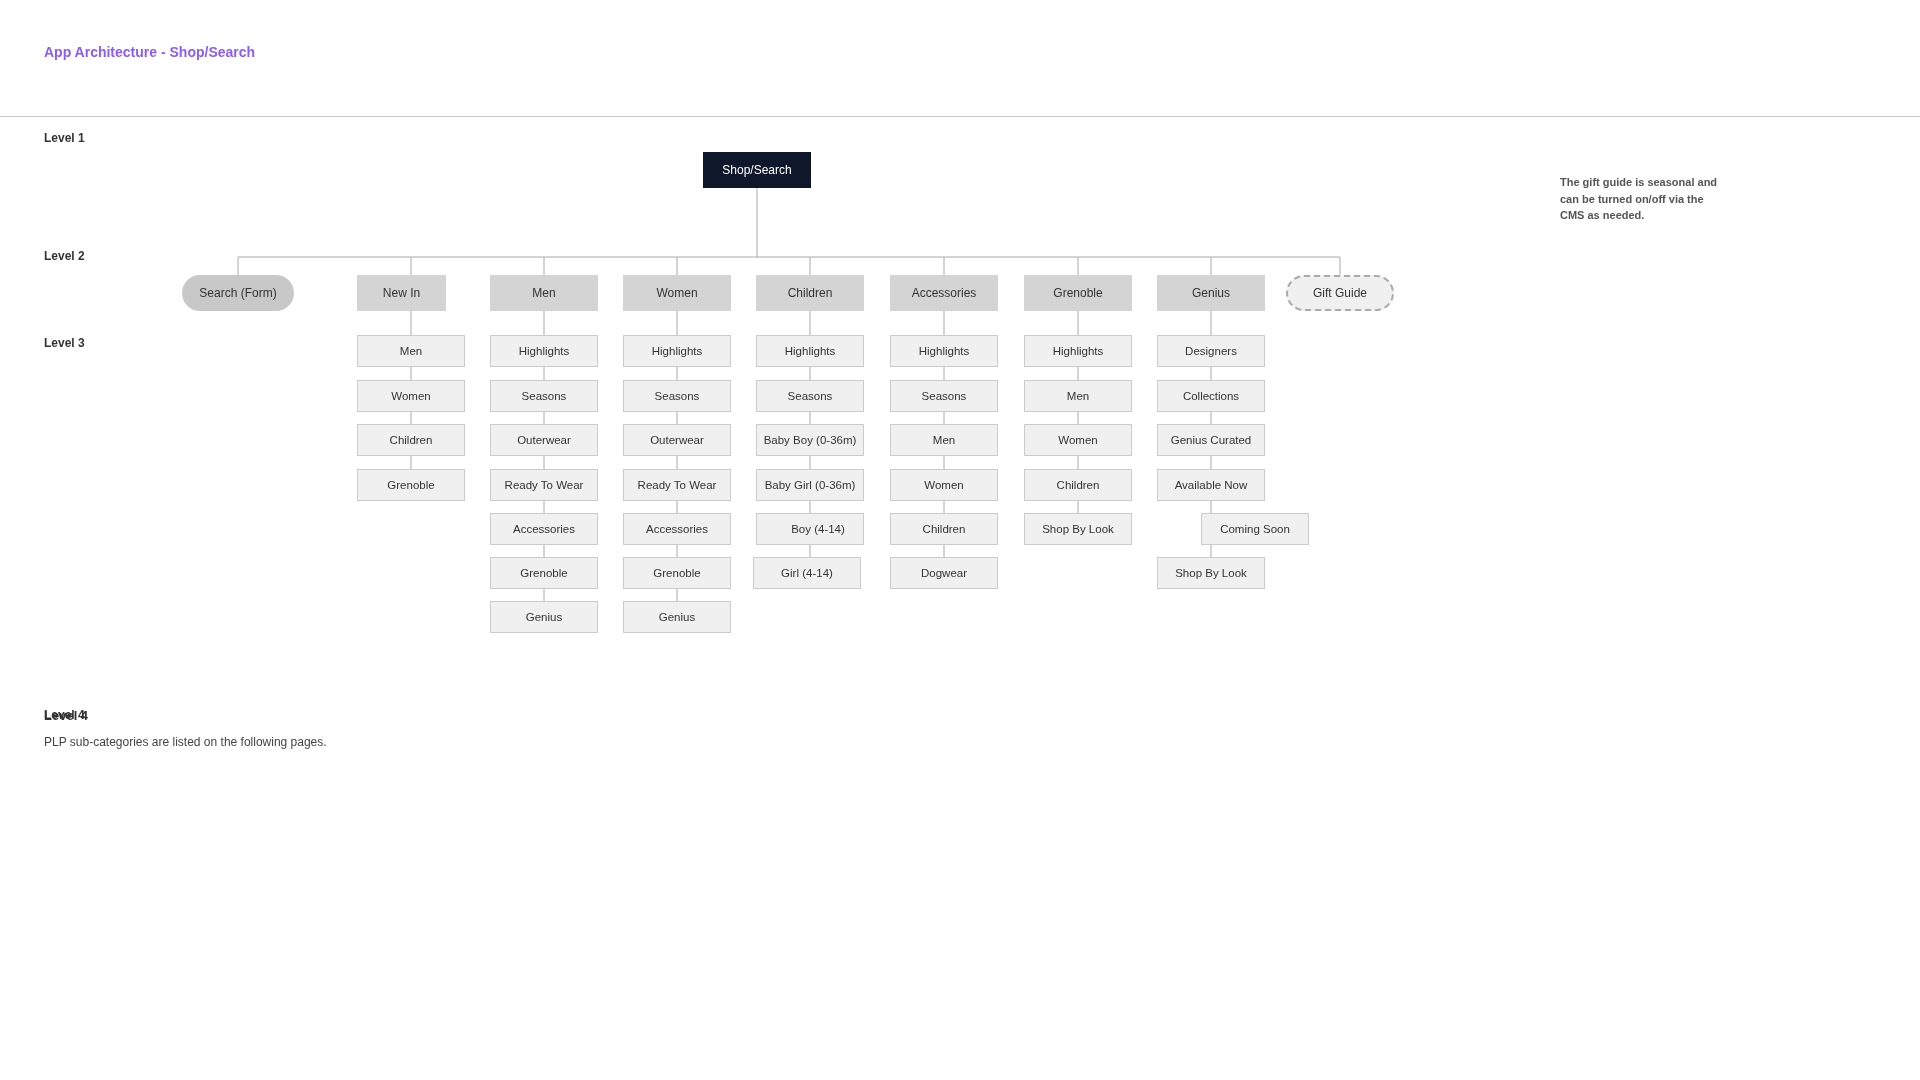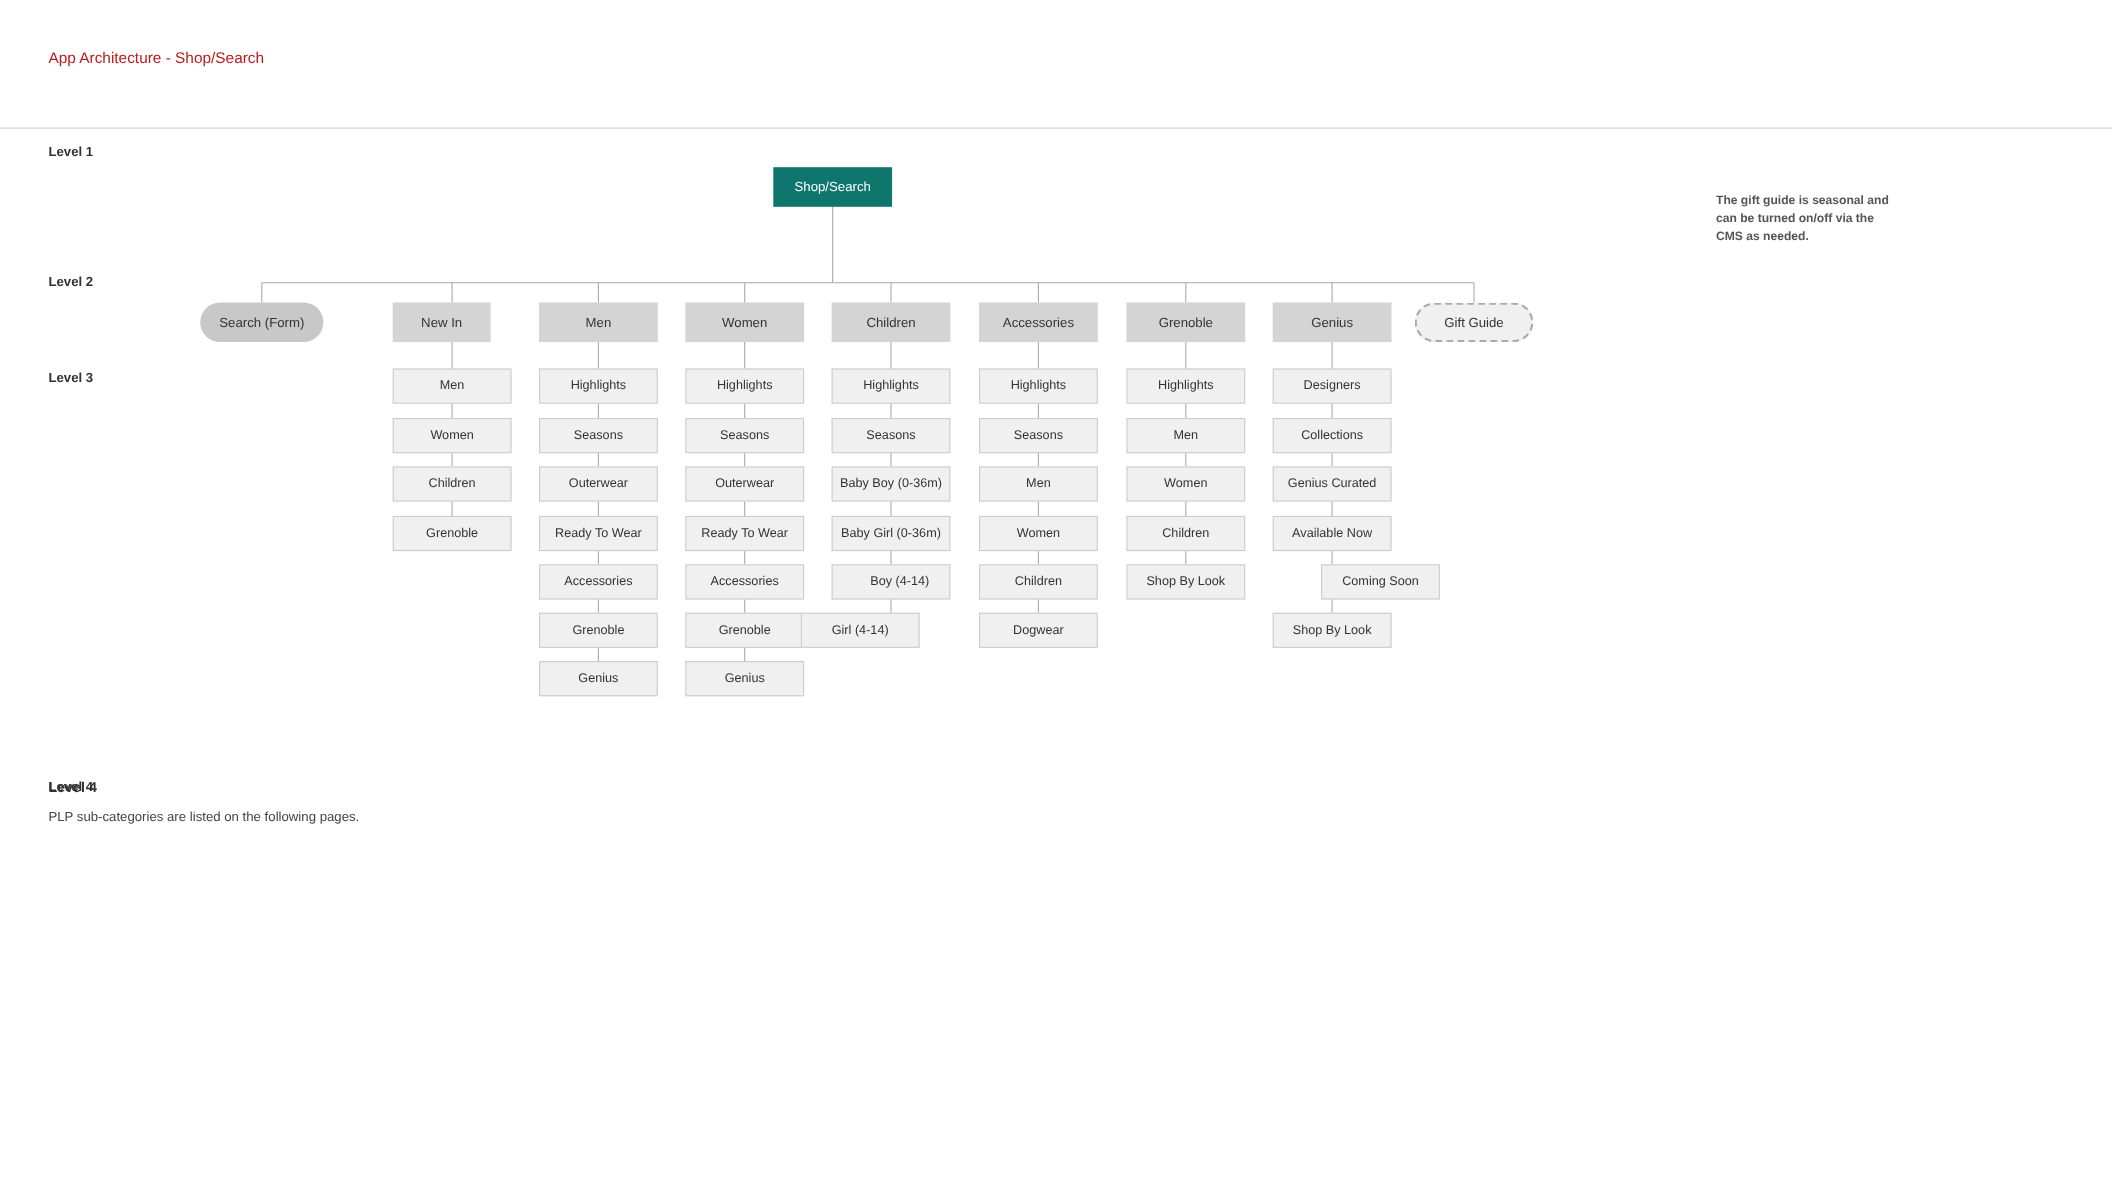--- a/index.html
+++ b/index.html
@@ -9,43 +9,43 @@
       color: #333;
       font-size: 12px;
       width: 1920px;
       min-height: 1080px;
     }
     .page-title {
       position: absolute;
       top: 44px;
       left: 44px;
       font-size: 14px;
-      font-weight: normal;
-      color: #b91c1c;
+      font-weight: bold;
+      color: #8b5cf6;
     }
     .level-label {
       position: absolute;
       left: 44px;
       font-size: 12px;
       font-weight: bold;
       color: #333;
     }
     .note-text {
       position: absolute;
       top: 174px;
       right: 200px;
       font-size: 11px;
       color: #555;
       width: 160px;
       line-height: 1.5;
       font-weight: bold;
     }
     
     .node-dark {
-      background: #0f766e;
+      background: #0f172a;
       color: #fff;
       border: none;
       text-align: center;
       display: flex;
       align-items: center;
       justify-content: center;
       font-size: 12px;
     }
     .node-gray {
       background: #d4d4d4;
@@ -298,21 +298,21 @@
   </div>
 <div style="position:absolute; top:424px; left:756px; width:108px; height:32px;" class="node-light">
     <span>Baby Boy (0-36m)</span>
   </div>
 <div style="position:absolute; top:469px; left:756px; width:108px; height:32px;" class="node-light">
     <span>Baby Girl (0-36m)</span>
   </div>
 <div style="position:absolute; top:513px; left:756px; width:108px; height:32px;padding-left:16px;" class="node-light">
     <span>Boy (4-14)</span>
   </div>
-<div style="position:absolute; top:557px; left:728px; width:108px; height:32px;" class="node-light">
+<div style="position:absolute; top:557px; left:753px; width:108px; height:32px;" class="node-light">
     <span>Girl (4-14)</span>
   </div>
 
 <div style="position:absolute; top:335px; left:890px; width:108px; height:32px;" class="node-light">
     <span>Highlights</span>
   </div>
 <div style="position:absolute; top:380px; left:890px; width:108px; height:32px;" class="node-light">
     <span>Seasons</span>
   </div>
 <div style="position:absolute; top:424px; left:890px; width:108px; height:32px;" class="node-light">

